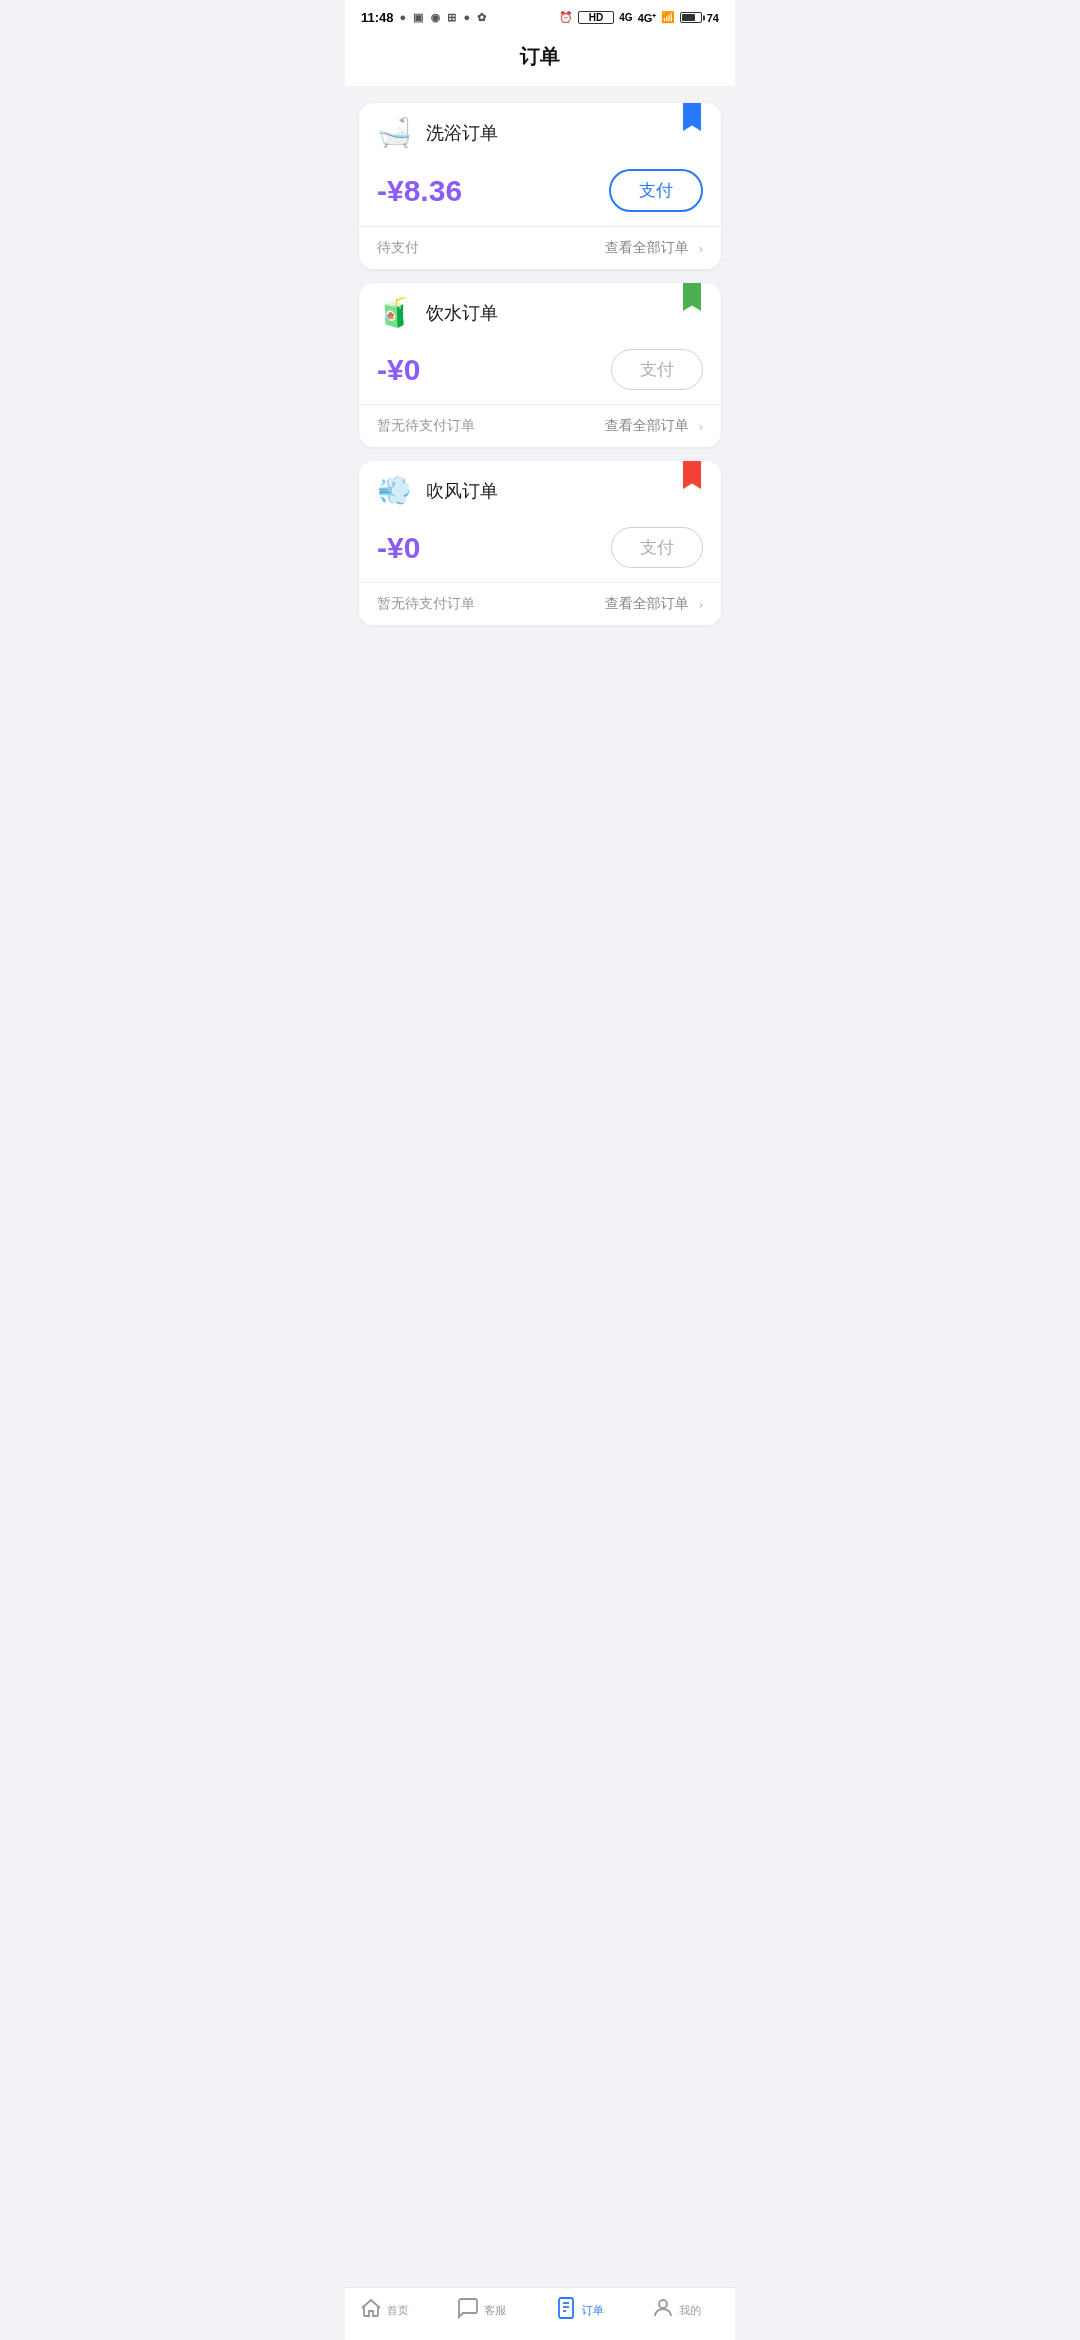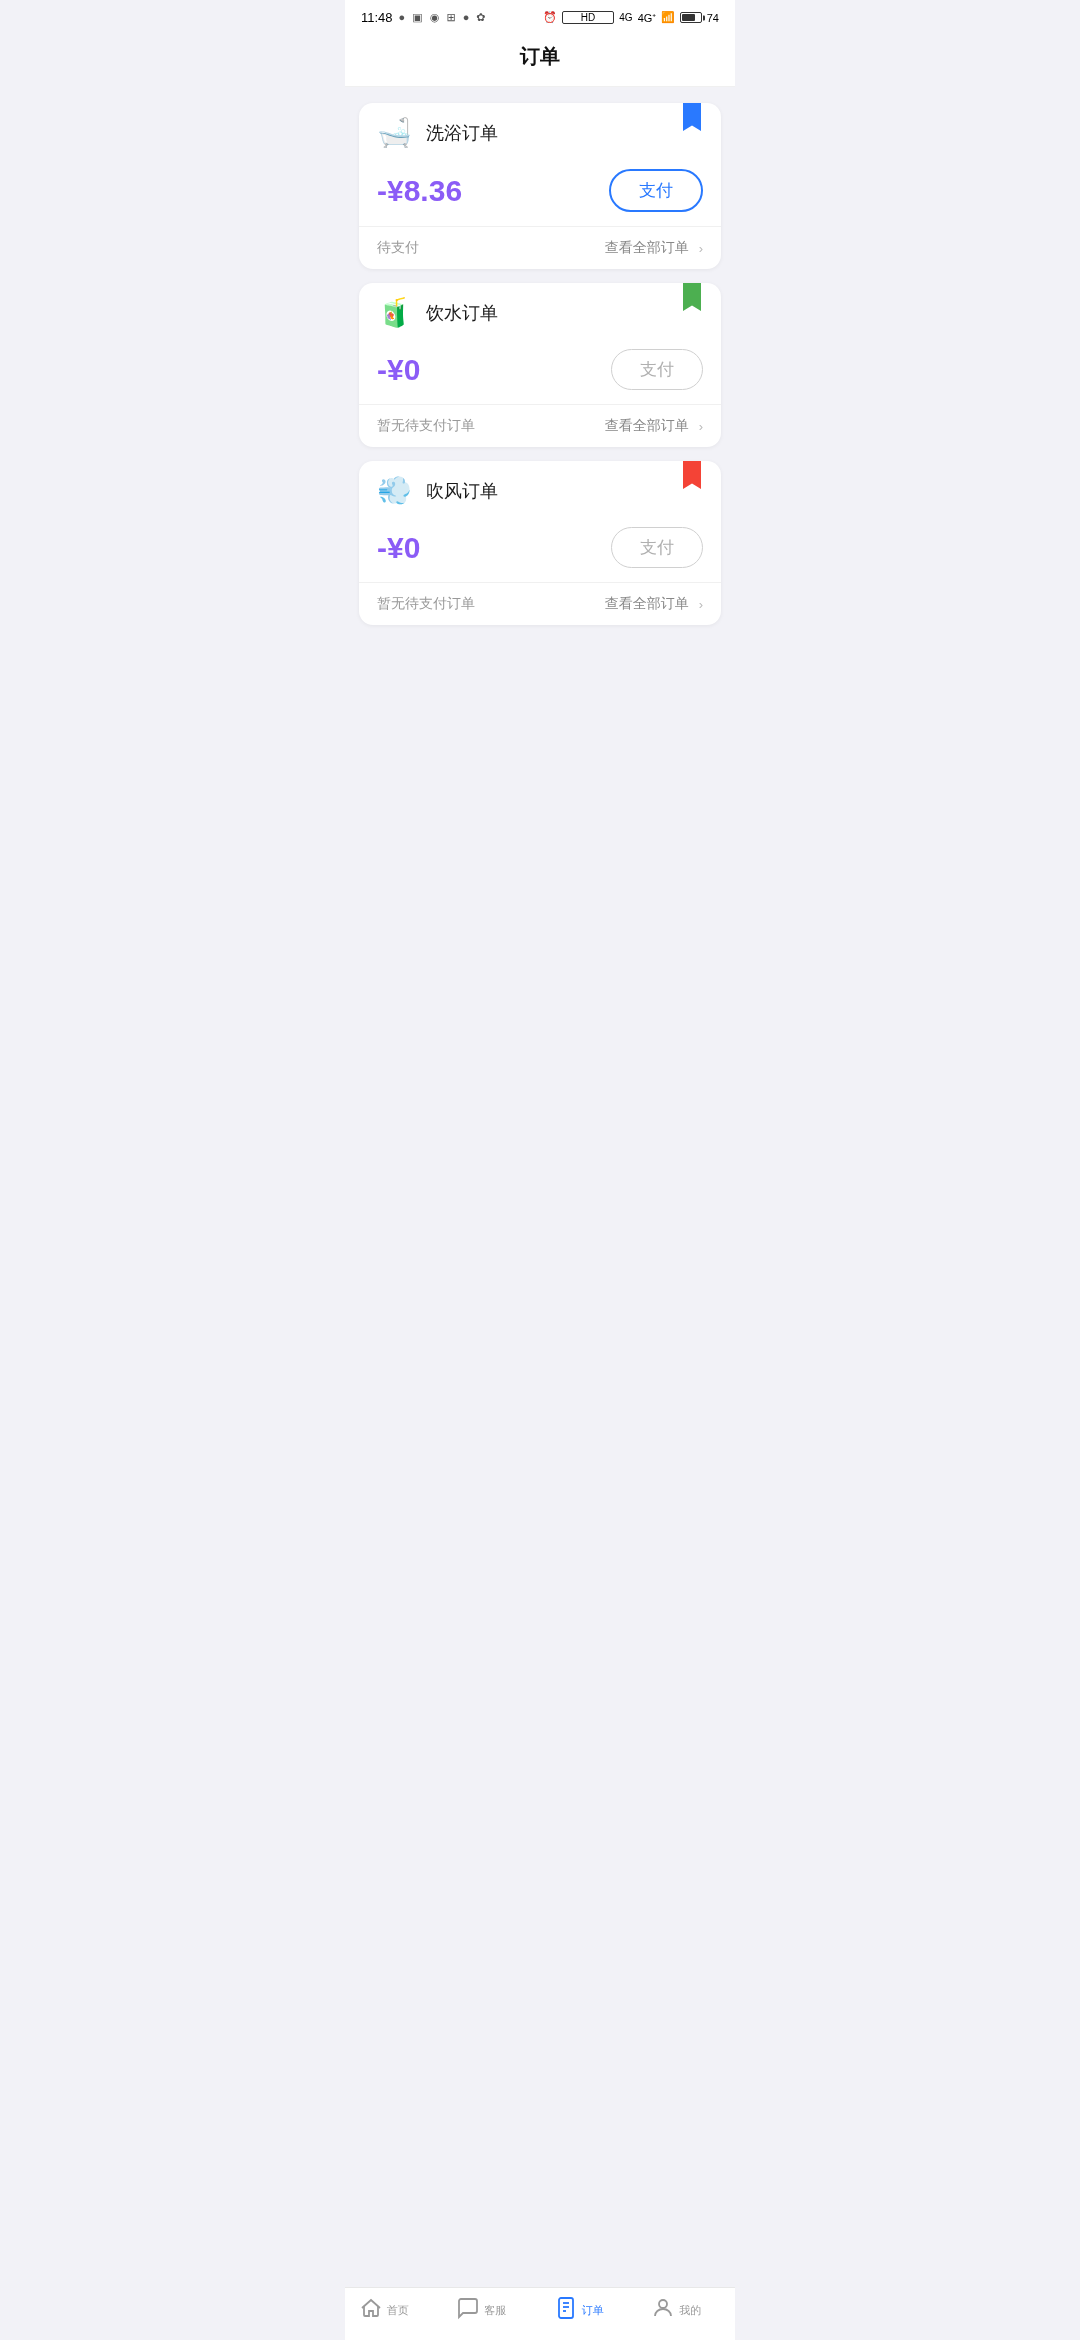--- a/index.html
+++ b/index.html
@@ -15,21 +15,21 @@
     }
 
     
     .status-bar {
       background: #fff;
       display: flex;
       justify-content: space-between;
       align-items: center;
       padding: 10px 16px 6px;
       font-size: 13px;
-      font-weight: 400;
+      font-weight: 700;
     }
     .status-left { display: flex; align-items: center; gap: 6px; }
     .status-right { display: flex; align-items: center; gap: 5px; font-size: 11px; }
     .battery-icon {
       width: 22px; height: 11px;
       border: 1.5px solid #333;
       border-radius: 2px;
       position: relative;
       display: inline-flex;
       align-items: center;
@@ -217,21 +217,21 @@
 <body>
 
 <div class="status-bar">
   <div class="status-left">
     <span>11:48</span>
 
     <span style="font-size:11px; color:#555; letter-spacing:2px;">● ▣ ◉ ⊞ ● ✿</span>
   </div>
   <div class="status-right">
     <span>⏰</span>
-    <span style="font-size:10px;border:1px solid #333;border-radius:2px;padding:0 18px;">HD</span>
+    <span style="font-size:10px;border:1px solid #333;border-radius:2px;padding:0 10px;">HD</span>
     <span style="font-size:10px;">4G</span>
     <span style="font-size:11px;">4G⁺</span>
     <span>📶</span>
     <div class="battery-icon">
       <div class="battery-fill"></div>
     </div>
     <span style="font-size:11px;">74</span>
   </div>
 </div>
 

